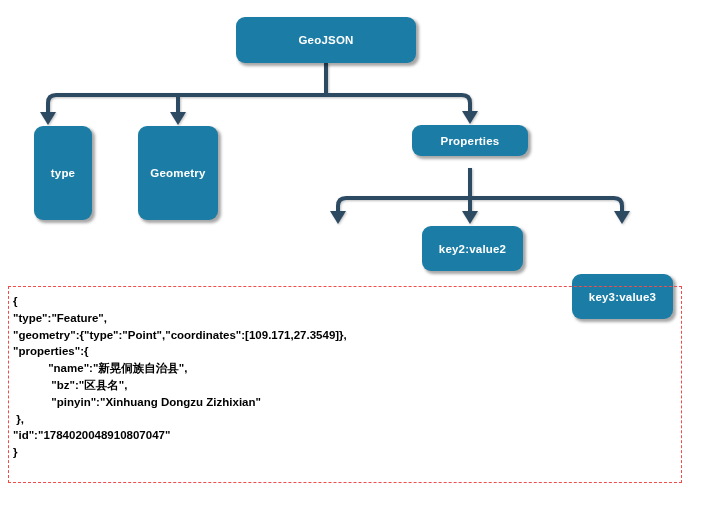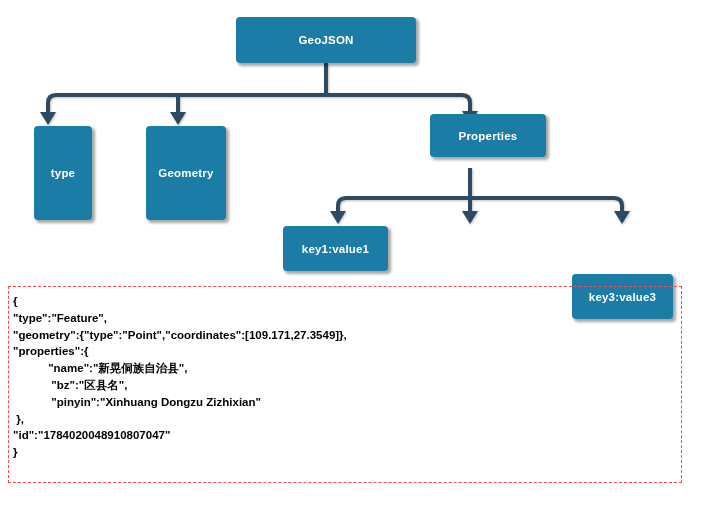--- a/index.html
+++ b/index.html
@@ -36,34 +36,34 @@
   }
   .connectors .arrow{
     fill:var(--connector);
     stroke:none;
   }
   .node{
     position:absolute;
     z-index:1;
     background:var(--node-fill);
     color:var(--node-text);
-    border-radius:4px;
+    border-radius:9px;
     display:flex;
     align-items:center;
     justify-content:center;
     font-size:11.5px;
     font-weight:bold;
     text-align:center;
     box-shadow:2.5px 2.5px 3px rgba(0,0,0,0.35);
     letter-spacing:0.2px;
   }
   .node-geojson   {left:236px;top:17px; width:180px;height:46px;}
   .node-type      {left:22px; top:126px;width:58px; height:94px;margin-left:12px;}
-  .node-geometry  {left:138px;top:126px;width:80px; height:94px;margin-left:8px;}
-  .node-properties{left:412px;top:114px;width:116px;height:43px;margin-left:18px;}
+  .node-geometry  {left:138px;top:126px;width:80px; height:94px;}
+  .node-properties{left:412px;top:125px;width:116px;height:31px;}
   .node-key1      {left:283px;top:226px;width:105px;height:45px;}
   .node-key2      {left:422px;top:226px;width:101px;height:45px;}
   .node-key3      {left:572px;top:226px;width:101px;height:45px;margin-top:48px;}
   .json-panel{
     position:absolute;
     left:8px;
     top:286px;
     width:674px;
     height:197px;
     border:1px dashed var(--code-border);
@@ -100,21 +100,21 @@
     <path class="line" d="M470 198 L470 213"></path>
     <path class="arrow" d="M330 211 L346 211 L338 224 Z"></path>
     <path class="arrow" d="M462 211 L478 211 L470 224 Z"></path>
     <path class="arrow" d="M614 211 L630 211 L622 224 Z"></path>
   </svg>
 
   <div class="node node-geojson">GeoJSON</div>
   <div class="node node-type">type</div>
   <div class="node node-geometry">Geometry</div>
   <div class="node node-properties">Properties</div>
-  <div class="node node-key1">key1:value1</div>
+  <div class="node node-key2">key2:value2</div>
   <div class="node node-key3">key3:value3</div>
 
   <div class="json-panel">
     <pre class="json-code">{
 "type":"Feature",
 "geometry":{"type":"Point","coordinates":[109.171,27.3549]},
 "properties":{
            "name":"新晃侗族自治县",
             "bz":"区县名",
             "pinyin":"Xinhuang Dongzu Zizhixian"

